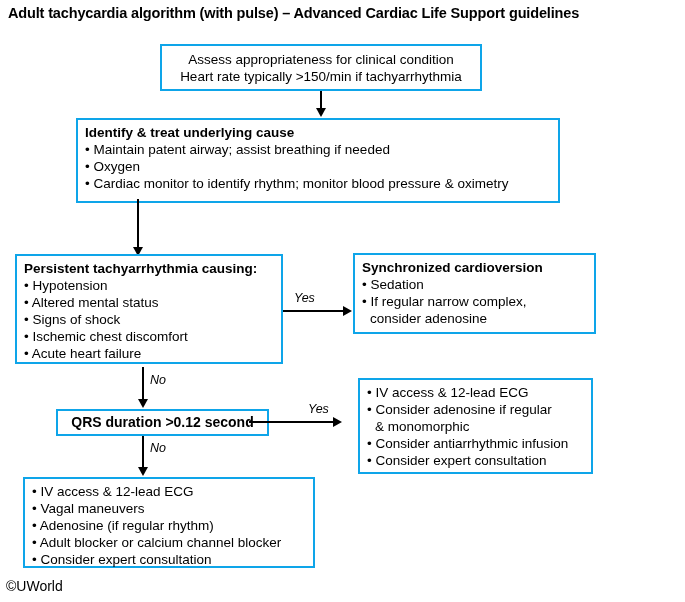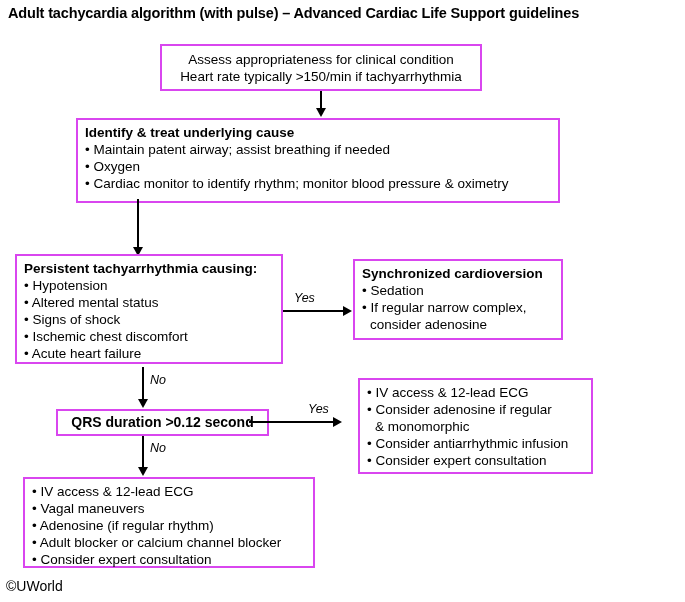--- a/index.html
+++ b/index.html
@@ -30,21 +30,21 @@
     top: 5px;
     font-size: 14.5px;
     font-weight: bold;
     letter-spacing: -0.15px;
     white-space: nowrap;
   }
 
   .box {
     position: absolute;
     box-sizing: border-box;
-    border: 2px solid #d946ef;
+    border: 2px solid #0ea5e9;
     background: #ffffff;
     font-size: 13.5px;
     line-height: 17px;
     padding: 4px 7px 4px 7px;
   }
 
   .box .hdr {
     font-weight: bold;
     display: block;
     white-space: nowrap;
@@ -147,21 +147,21 @@
     <span class="li">• Altered mental status</span>
     <span class="li">• Signs of shock</span>
     <span class="li">• Ischemic chest discomfort</span>
     <span class="li">• Acute heart failure</span>
   </div>
 
   <div class="hline" style="left:283px; top:310px; width:62px;"></div>
   <div class="arrow-right" style="left:343px; top:306px;"></div>
   <div class="edge-label" style="left:294px; top:292px;">Yes</div>
 
-  <div class="box" style="left:353px; top:259px; width:210px; height:81px;">
+  <div class="box" style="left:353px; top:253px; width:243px; height:81px;">
     <span class="hdr">Synchronized cardioversion</span>
     <span class="li">• Sedation</span>
     <span class="li">• If regular narrow complex,</span>
     <span class="li cont">consider adenosine</span>
   </div>
 
   <div class="vline" style="left:142px; top:367px; height:33px;"></div>
   <div class="arrow-down" style="left:138px; top:399px;"></div>
   <div class="edge-label" style="left:150px; top:374px;">No</div>
 

